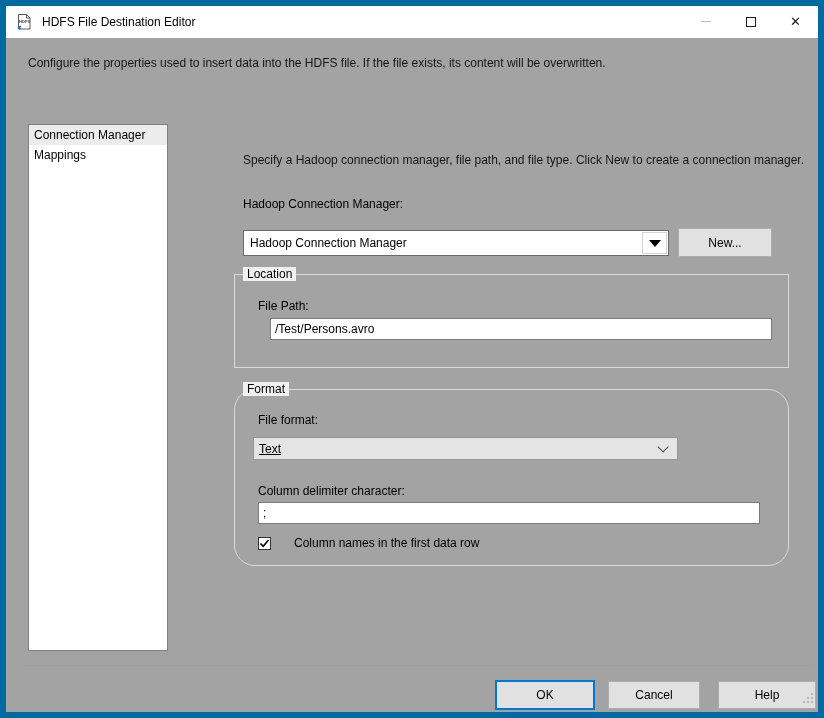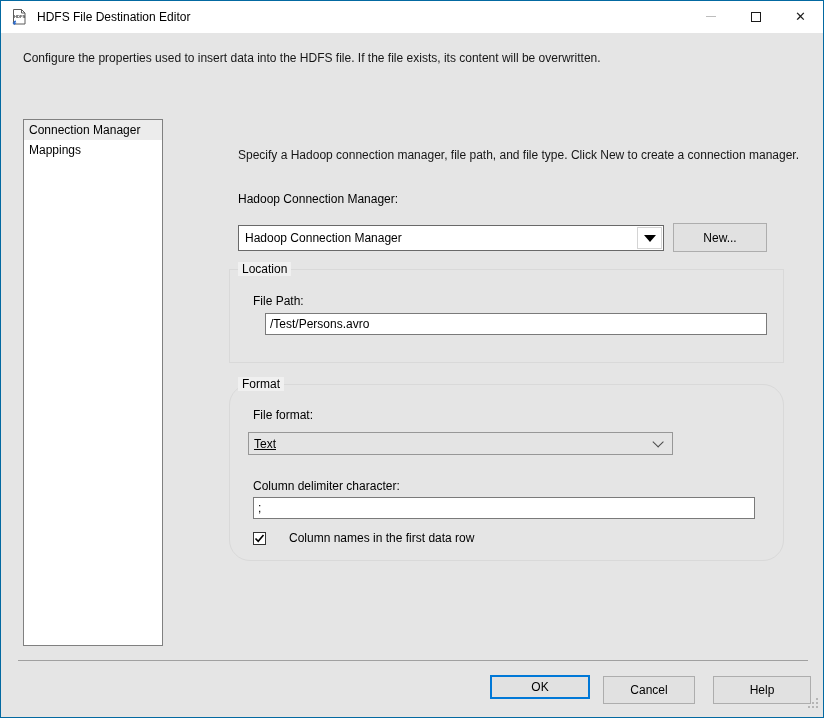--- a/index.html
+++ b/index.html
@@ -2,22 +2,22 @@
 <html><head>
 <meta charset="utf-8">
 <style>
   * { margin: 0; padding: 0; box-sizing: border-box; }
   html, body { width: 824px; height: 718px; background: #1e2733; }
   body { font-family: "Liberation Sans", sans-serif; }
 
   .window {
     position: relative;
     width: 824px; height: 718px;
-    background: #e5e5e5;
-    border: 1px solid #0369a1;
+    background: #a3a3a3;
+    border: 6px solid #0369a1;
     overflow: hidden;
   }
 
   
   .titlebar {
     position: absolute; left: 0; top: 0; right: 0; height: 32px;
     background: #ffffff;
     display: flex; align-items: center;
   }
   .titlebar .app-icon { margin-left: 9px; width: 18px; height: 18px; flex: 0 0 auto; }
@@ -129,21 +129,21 @@
   }
   .checkbox svg { display: block; }
   .checkbox-label { margin-left: 23px; font-size: 12px; color: #000; white-space: nowrap; }
 
   
   .footer-separator {
     position: absolute; left: 17px; top: 659px; width: 790px; height: 1px;
     background: #a0a0a0;
   }
   .btn-ok {
-    position: absolute; left: 489px; top: 674px; width: 100px; height: 24px;
+    position: absolute; left: 489px; top: 674px; width: 100px; height: 30px;
     border: 2px solid #0078d7;
   }
   .btn-cancel { position: absolute; left: 602px; top: 675px; width: 92px; height: 28px; }
   .btn-help   { position: absolute; left: 712px; top: 675px; width: 98px; height: 28px; }
 
   .resize-grip {
     position: absolute; right: 5px; bottom: 9px; width: 10px; height: 10px;
   }
   .resize-grip i {
     position: absolute; width: 2px; height: 2px; background: #b5b5b5;

